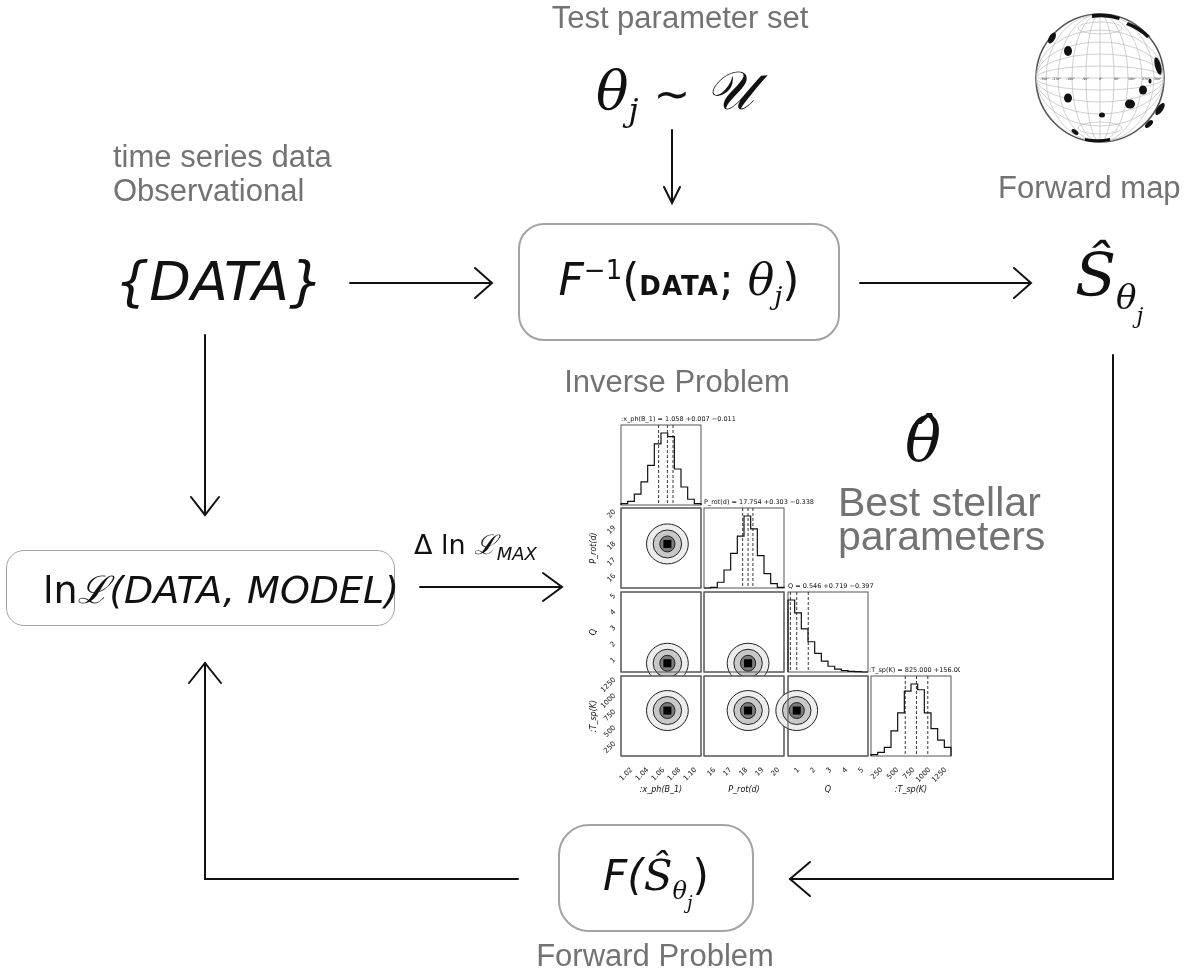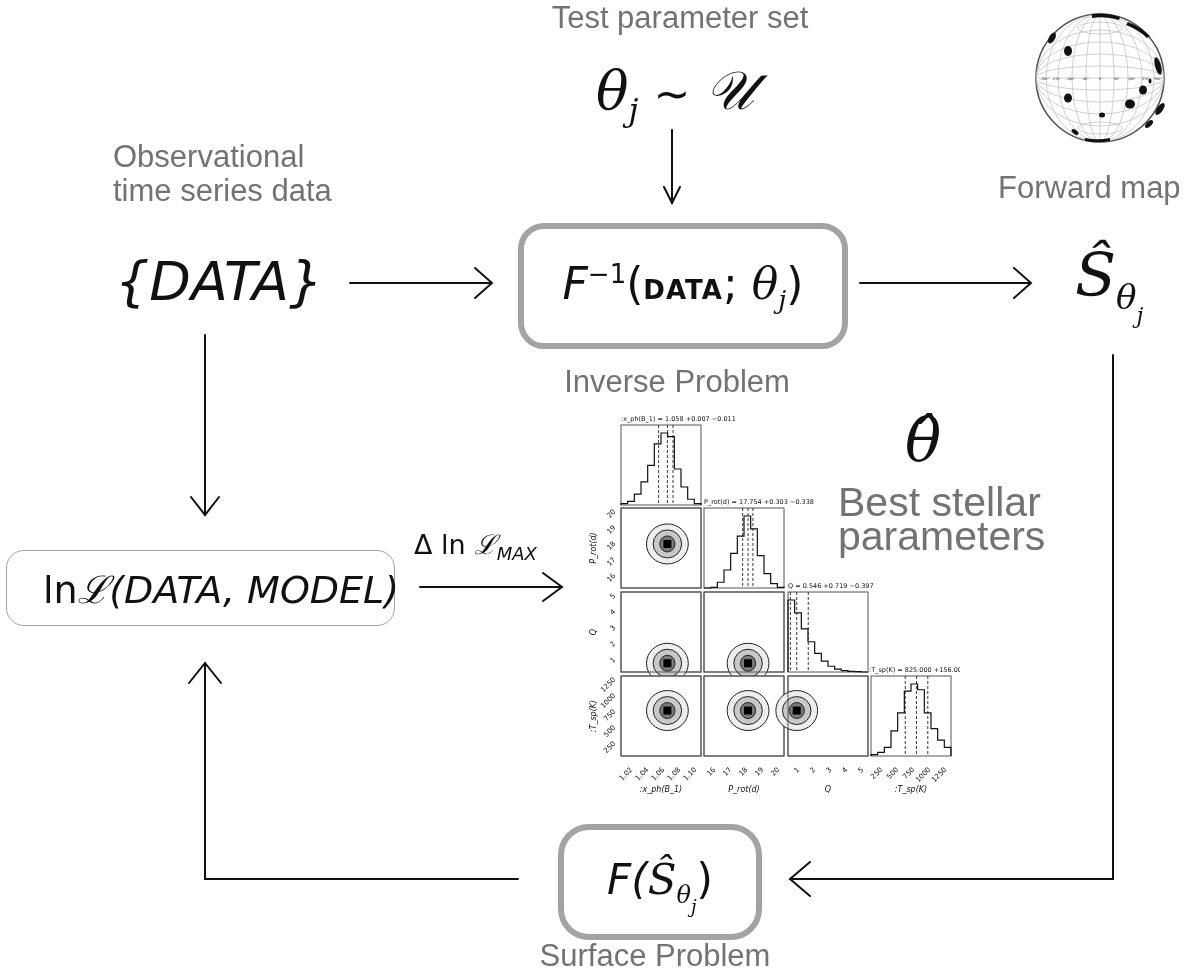--- a/index.html
+++ b/index.html
@@ -1,21 +1,21 @@
 <!DOCTYPE html>
 <html><head>
 <meta charset="utf-8">
 <style>
   html, body { margin:0; padding:0; background:#ffffff; }
   body { width:1200px; height:977px; position:relative; overflow:hidden; font-family:"Liberation Sans", sans-serif; color:#1a1a1a; }
   .abs { position:absolute; }
   .label { font-family:"Liberation Sans", sans-serif; color:#737373; font-weight:400; }
   .math { font-family:"DejaVu Serif", serif; font-style:italic; color:#111; }
   .mathsans { font-family:"DejaVu Sans", sans-serif; color:#111; }
-  .box { position:absolute; border:6px solid #a3a3a3; border-radius:26px; background:#fff; display:flex; align-items:center; justify-content:center; }
+  .box { position:absolute; border:2px solid #a3a3a3; border-radius:26px; background:#fff; display:flex; align-items:center; justify-content:center; }
   svg text { font-family:"DejaVu Sans", sans-serif; }
 </style>
 </head>
 <body>
 
 <svg class="abs" style="left:0;top:0" width="1200" height="977" viewBox="0 0 1200 977">
   <g stroke="#111" stroke-width="2" fill="none" stroke-linecap="round">
 
     <g>
       <line x1="672" y1="130" x2="672" y2="202"></line>
@@ -55,22 +55,22 @@
 </svg>
 
 <div class="abs label" style="left:535px;top:0px;width:290px;text-align:center;font-size:31px;">Test parameter set</div>
 <div class="abs" style="left:596px;top:60px;width:200px;height:70px;font-size:54px;line-height:60px;white-space:nowrap;">
   <span class="math">θ</span><sub class="math" style="font-size:32px;">j</sub>
   <span class="mathsans" style="font-size:44px;">∼</span>
   <span class="math">𝒰</span>
 </div>
 
 <div class="abs label" style="left:113px;top:140px;font-size:31px;line-height:34px;">
+  <div>time series data</div>
   <div>Observational</div>
-  <div>time series data</div>
 </div>
 <div class="abs mathsans" style="left:115px;top:250px;font-size:54px;font-style:italic;font-weight:300;">{DATA}</div>
 
 <div class="box" style="left:518px;top:223px;width:318px;height:114px;">
   <span style="font-size:44px;white-space:nowrap;">
     <span class="mathsans" style="font-style:italic;">F</span><sup class="mathsans" style="font-size:26px;">−1</sup><span class="mathsans">(</span><span class="mathsans" style="font-size:26px;font-weight:bold;letter-spacing:1px;">DATA</span><span class="mathsans">; </span><span class="math">θ</span><sub class="math" style="font-size:26px;">j</sub><span class="mathsans">)</span>
   </span>
 </div>
 <div class="abs label" style="left:518px;top:352px;width:318px;text-align:center;font-size:31px;margin-top:12px;">Inverse Problem</div>
 
@@ -141,21 +141,21 @@
 <div class="abs label" style="left:838px;top:485px;font-size:41px;line-height:34px;">
   <div>Best stellar</div>
   <div>parameters</div>
 </div>
 
 <div class="box" style="left:558px;top:824px;width:192px;height:104px;border-radius:31px;">
   <span style="font-size:42px;white-space:nowrap;">
     <span class="mathsans" style="font-style:italic;">F(</span><span class="math">Ŝ</span><sub class="math" style="font-size:24px;">θ</sub><sub class="math" style="font-size:18px;position:relative;top:10px;">j</sub><span class="mathsans">)</span>
   </span>
 </div>
-<div class="abs label" style="left:520px;top:938px;width:270px;text-align:center;font-size:31px;">Surface Problem</div>
+<div class="abs label" style="left:520px;top:938px;width:270px;text-align:center;font-size:31px;">Forward Problem</div>
 
 <svg class="abs" id="corner" style="left:560px;top:400px" width="400" height="400" viewBox="0 0 400 400">
     <rect x="61" y="25" width="80" height="80" fill="#fff" stroke="#555" stroke-width="1"></rect>
     <path d="M 61 105 L 61 103.56 L 67.66666666666667 103.56 L 67.66666666666667 101.4 L 74.33333333333333 101.4 L 74.33333333333333 94.2 L 81 94.2 L 81 81.96 L 87.66666666666667 81.96 L 87.66666666666667 65.4 L 94.33333333333334 65.4 L 94.33333333333334 43.8 L 101 43.8 L 101 33 L 107.66666666666667 33 L 107.66666666666667 36.599999999999994 L 114.33333333333334 36.599999999999994 L 114.33333333333334 69 L 121 69 L 121 87 L 127.66666666666667 87 L 127.66666666666667 99.24 L 134.33333333333334 99.24 L 134.33333333333334 103.56 L 141 103.56 L 141 105" fill="none" stroke="#111" stroke-width="1.2"></path>
     <line x1="98.60000000000008" y1="25" x2="98.60000000000008" y2="105" stroke="#222" stroke-width="0.9" stroke-dasharray="3,2"></line>
     <line x1="107.4" y1="25" x2="107.4" y2="105" stroke="#222" stroke-width="0.9" stroke-dasharray="3,2"></line>
     <line x1="112.99999999999991" y1="25" x2="112.99999999999991" y2="105" stroke="#222" stroke-width="0.9" stroke-dasharray="3,2"></line>
     <text x="61" y="21" font-size="6.5" fill="#111">:x_ph(B_1) = 1.058 +0.007 −0.011</text>
     <rect x="61" y="108" width="80" height="80" fill="#fff" stroke="#555" stroke-width="1"></rect>
     <ellipse cx="107.4" cy="143.93599999999998" rx="20.9" ry="20" fill="#eeeeee" stroke="#222" stroke-width="1"></ellipse>

